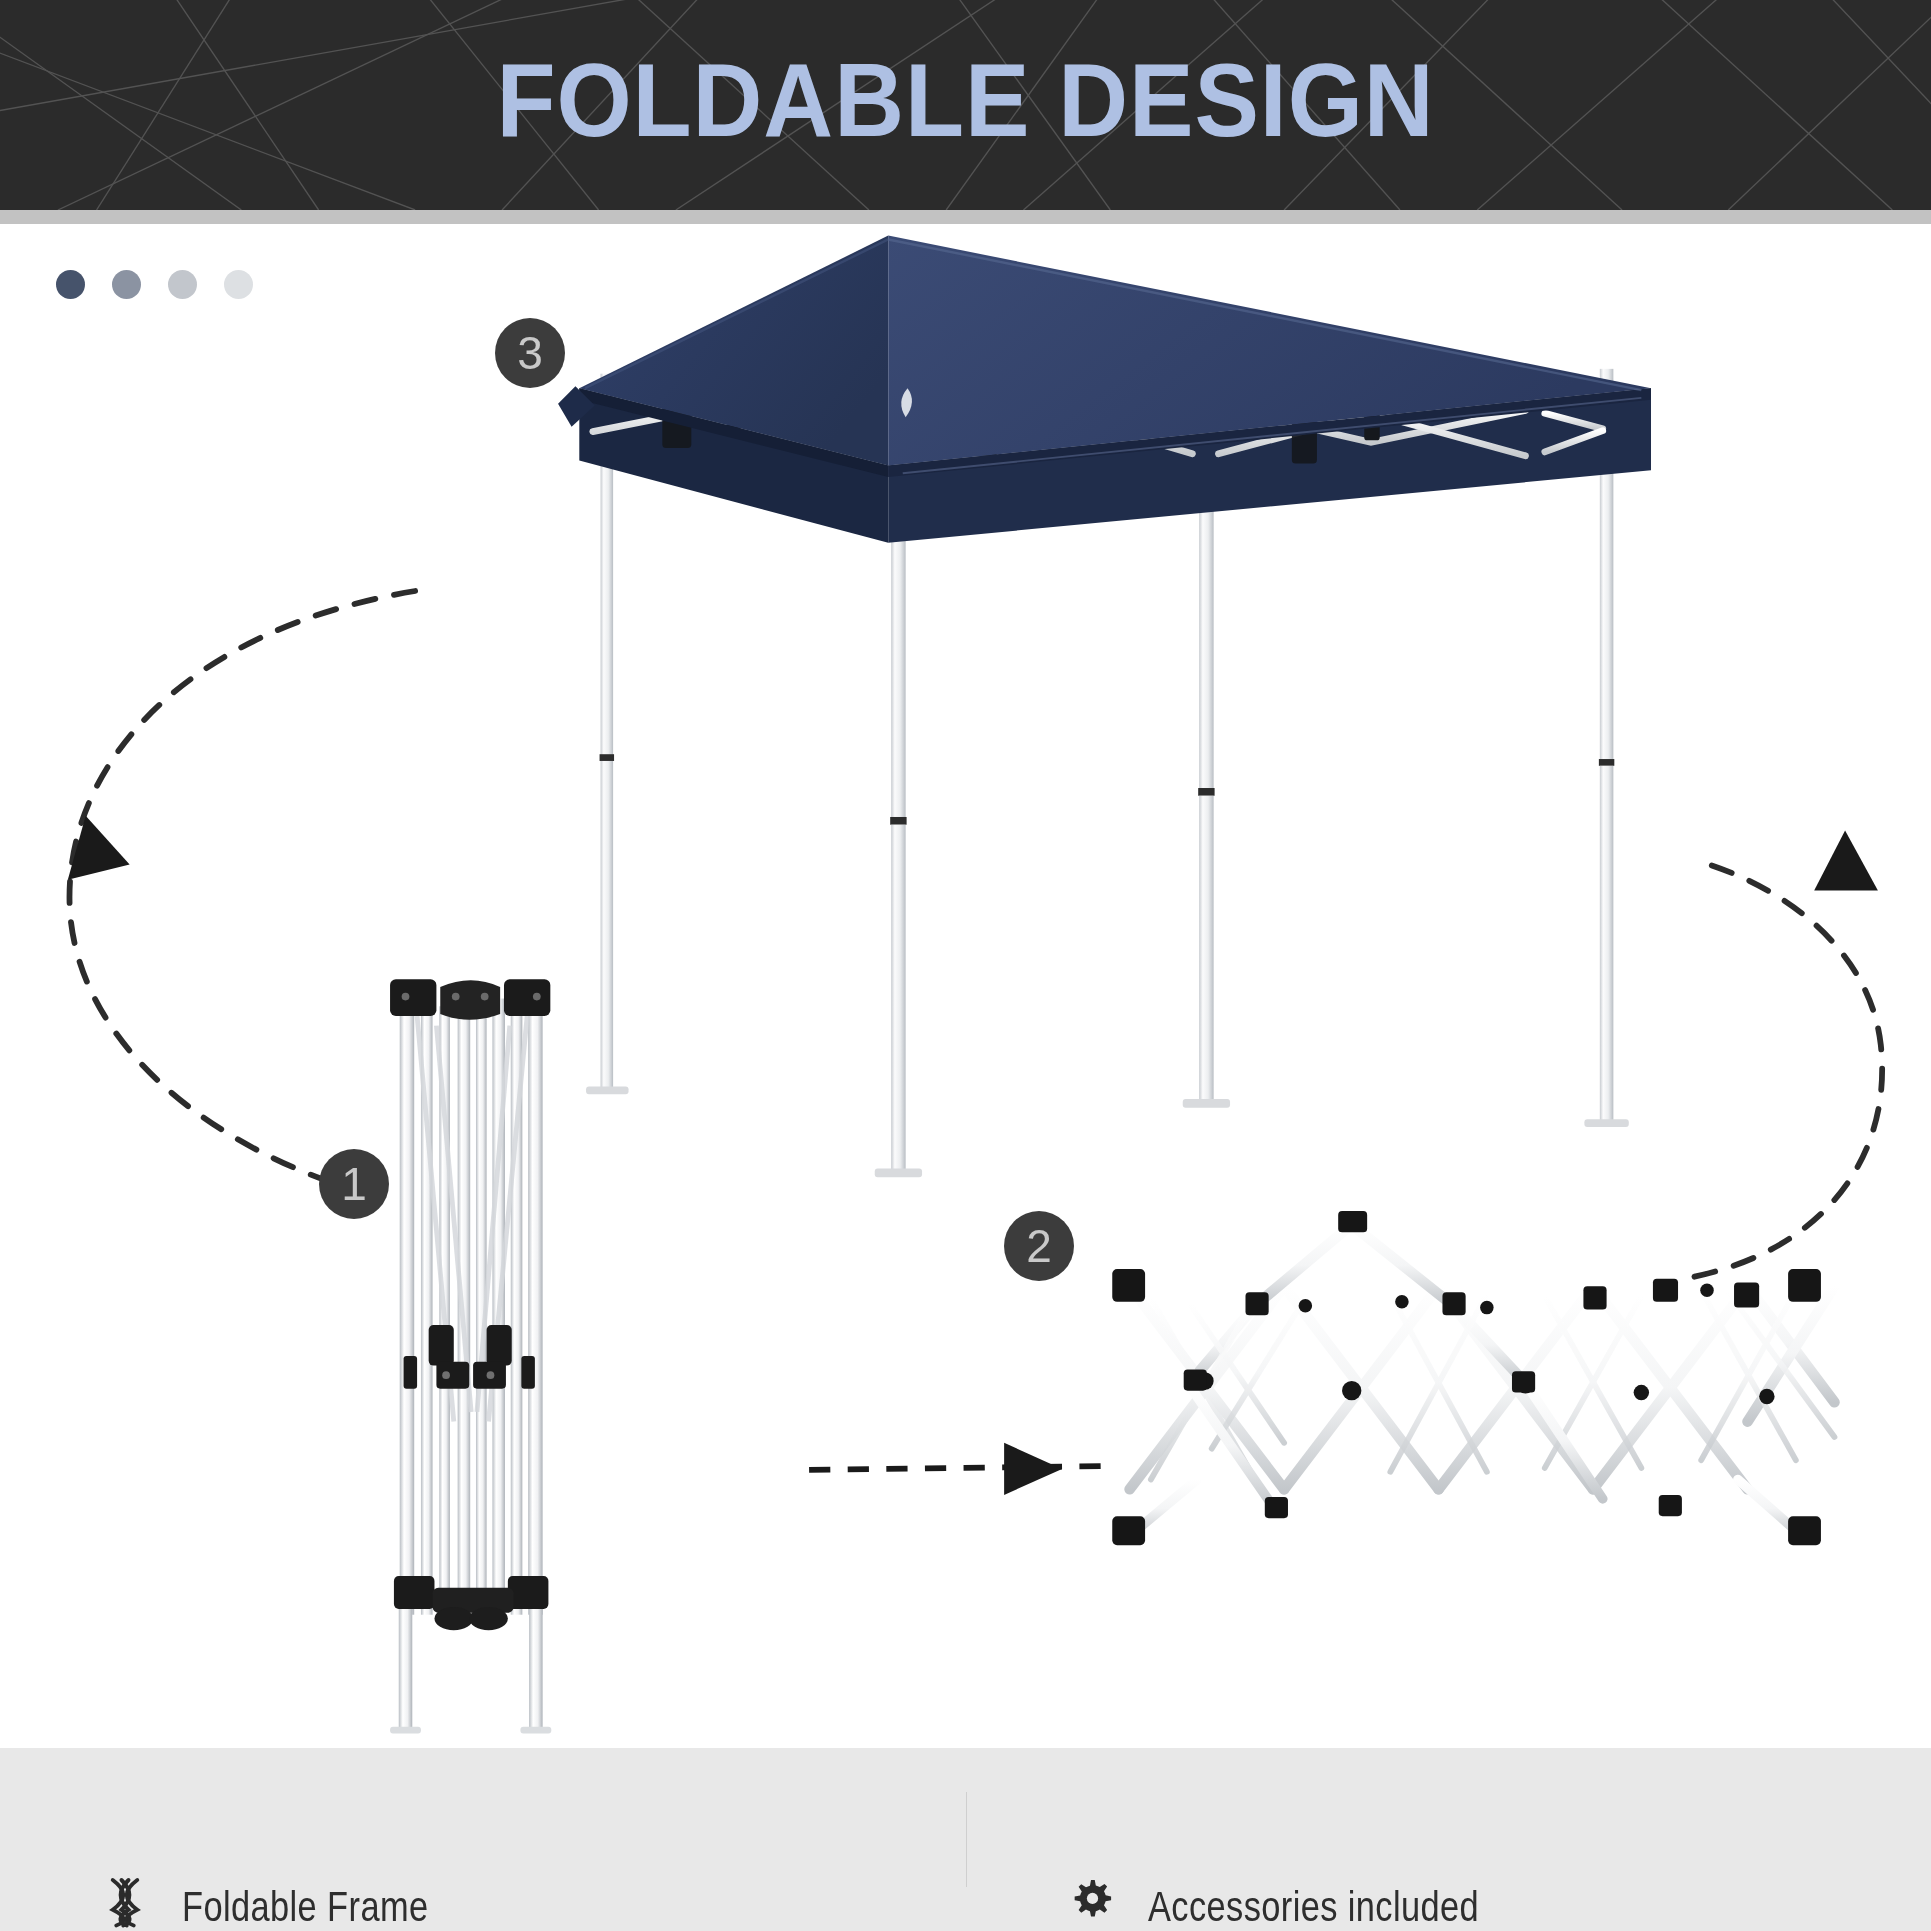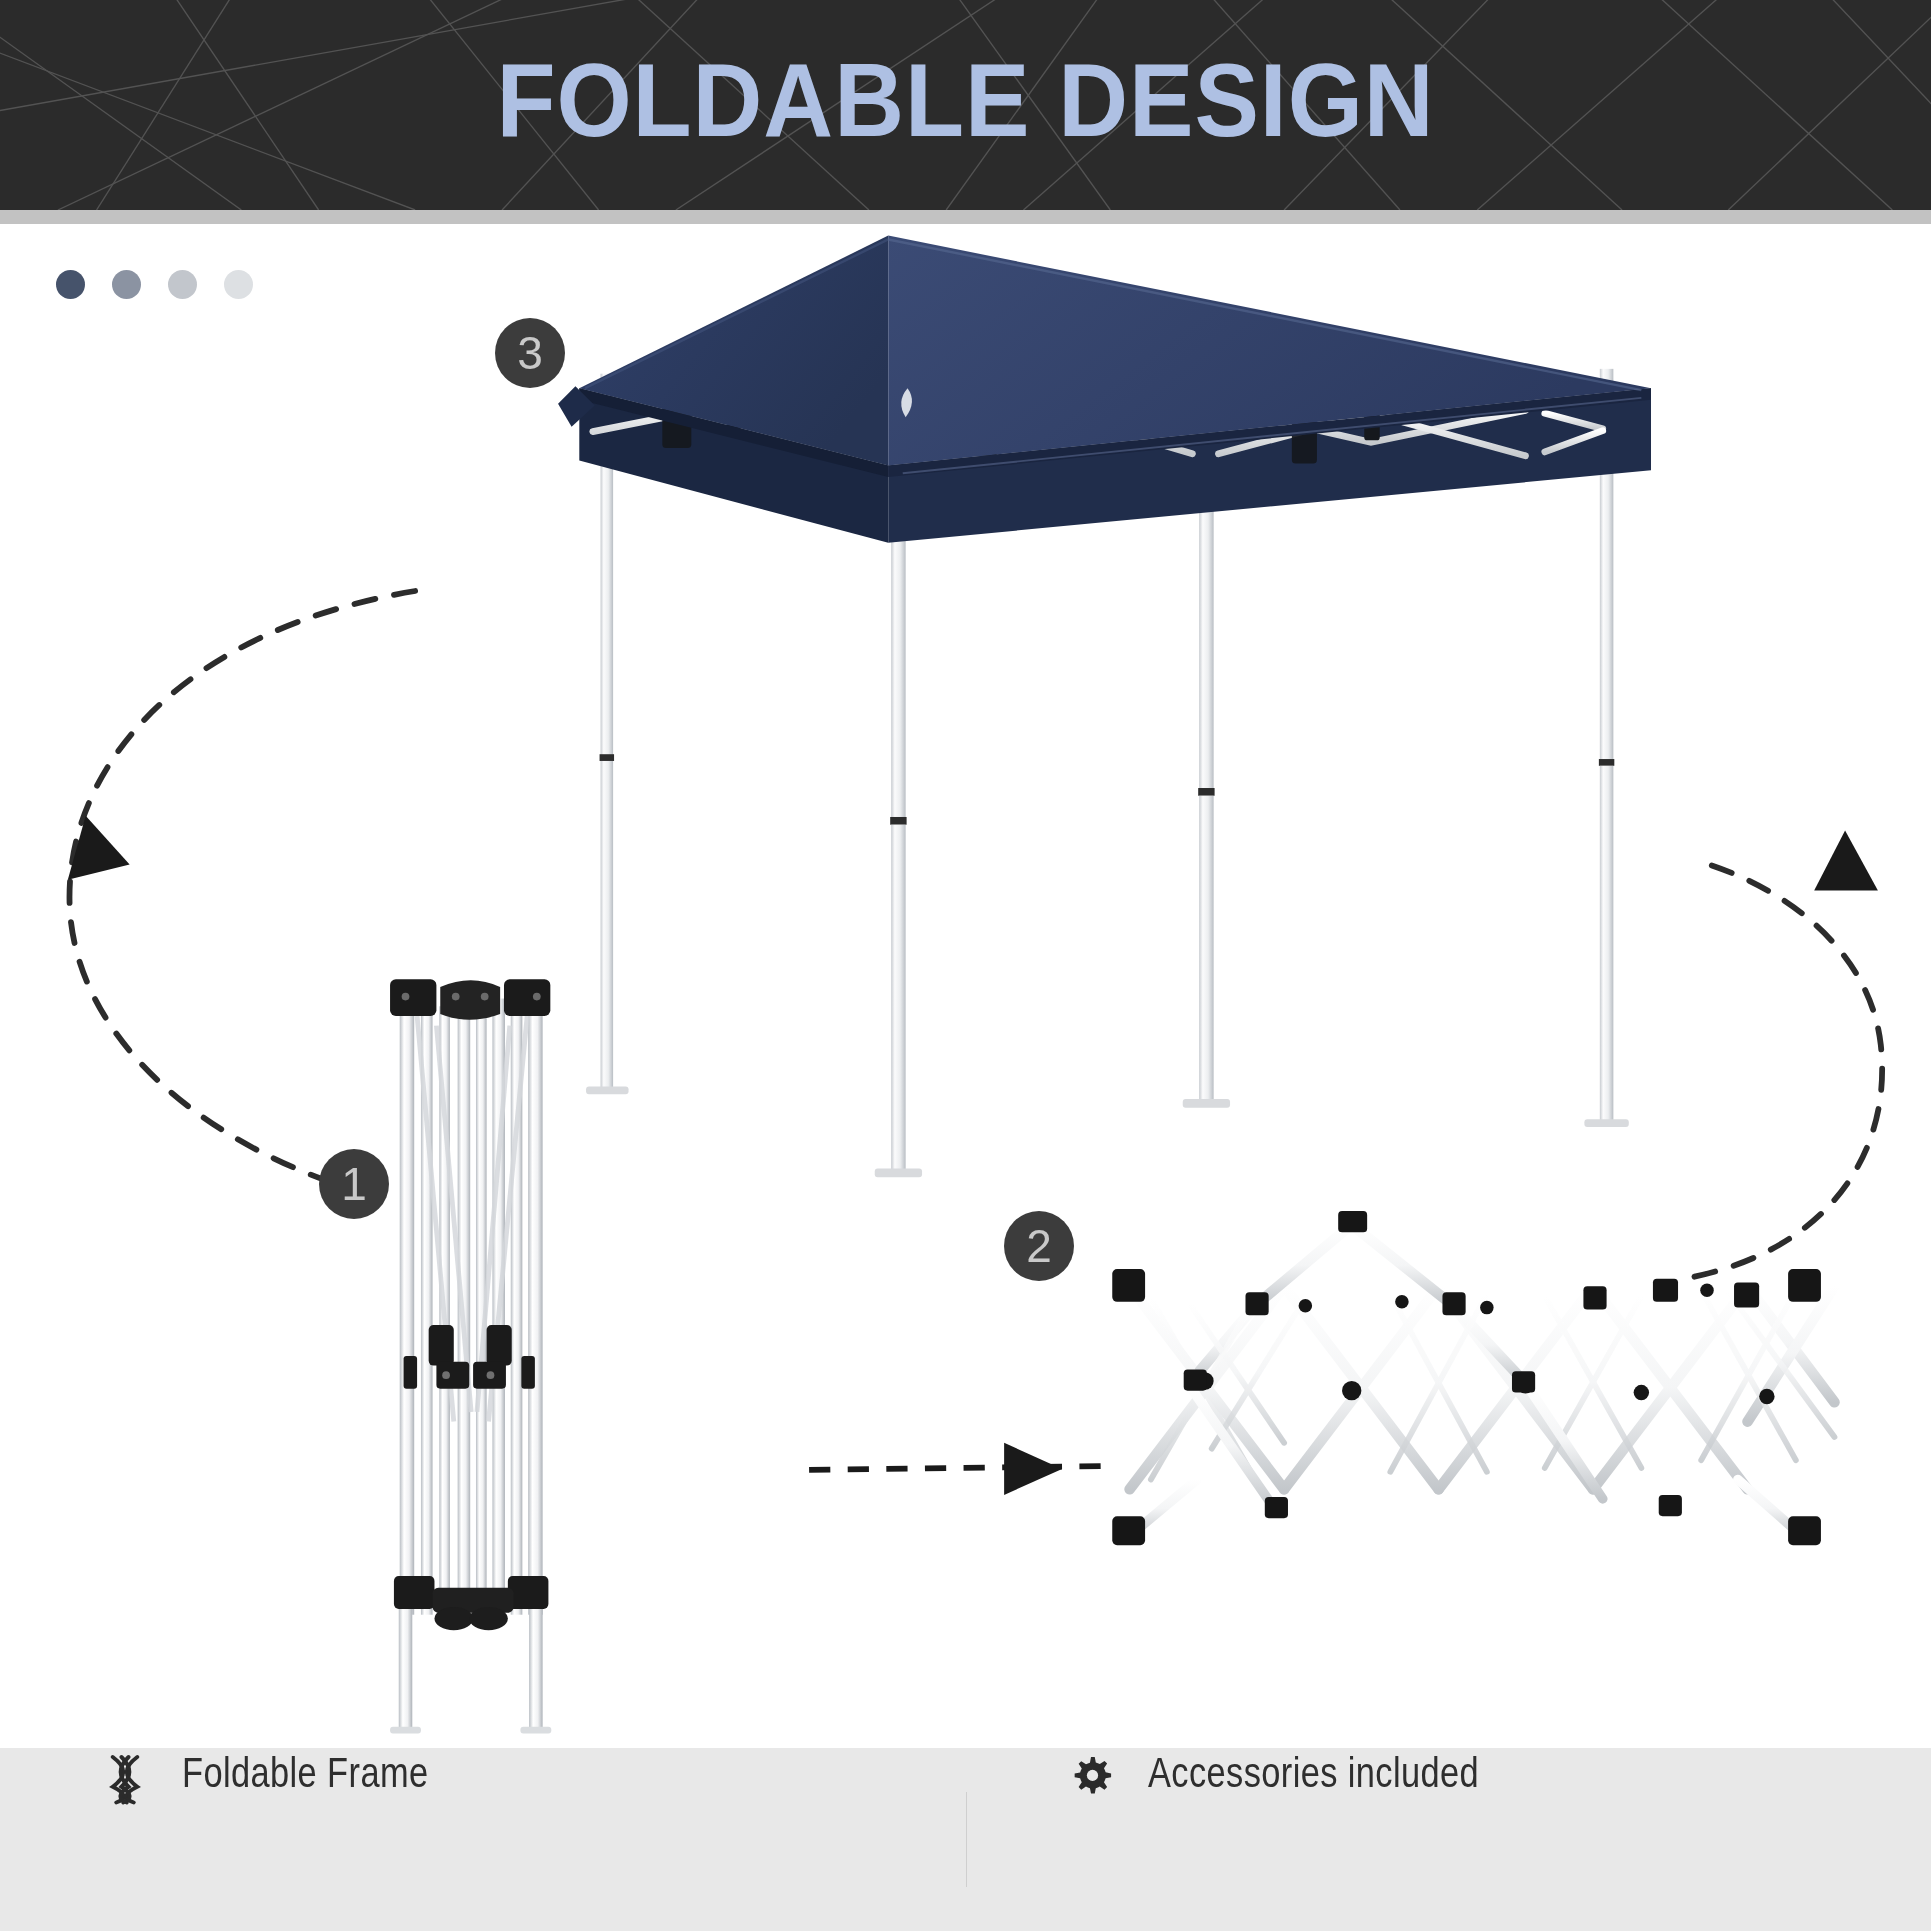--- a/index.html
+++ b/index.html
@@ -82,21 +82,21 @@
   
   #feature-bar {
     position: absolute; left: 0; top: 1748px;
     width: 1931px; height: 183px;
     background: #e8e8e8;
     display: flex; align-items: center;
   }
   .feature {
     flex: 1 1 0;
     height: 183px;
-    display: flex; align-items: flex-start;
+    display: flex; align-items: flex-end;
     position: relative;
     padding-left: 95px;
   }
   .feature + .feature::before {
     content: ""; position: absolute; left: 0; top: 44px;
     width: 1.9px; height: 95px; background: #cfcfcf;
   }
   .feature-icon {
     width: 60px; height: 60px;
     flex: 0 0 60px;

